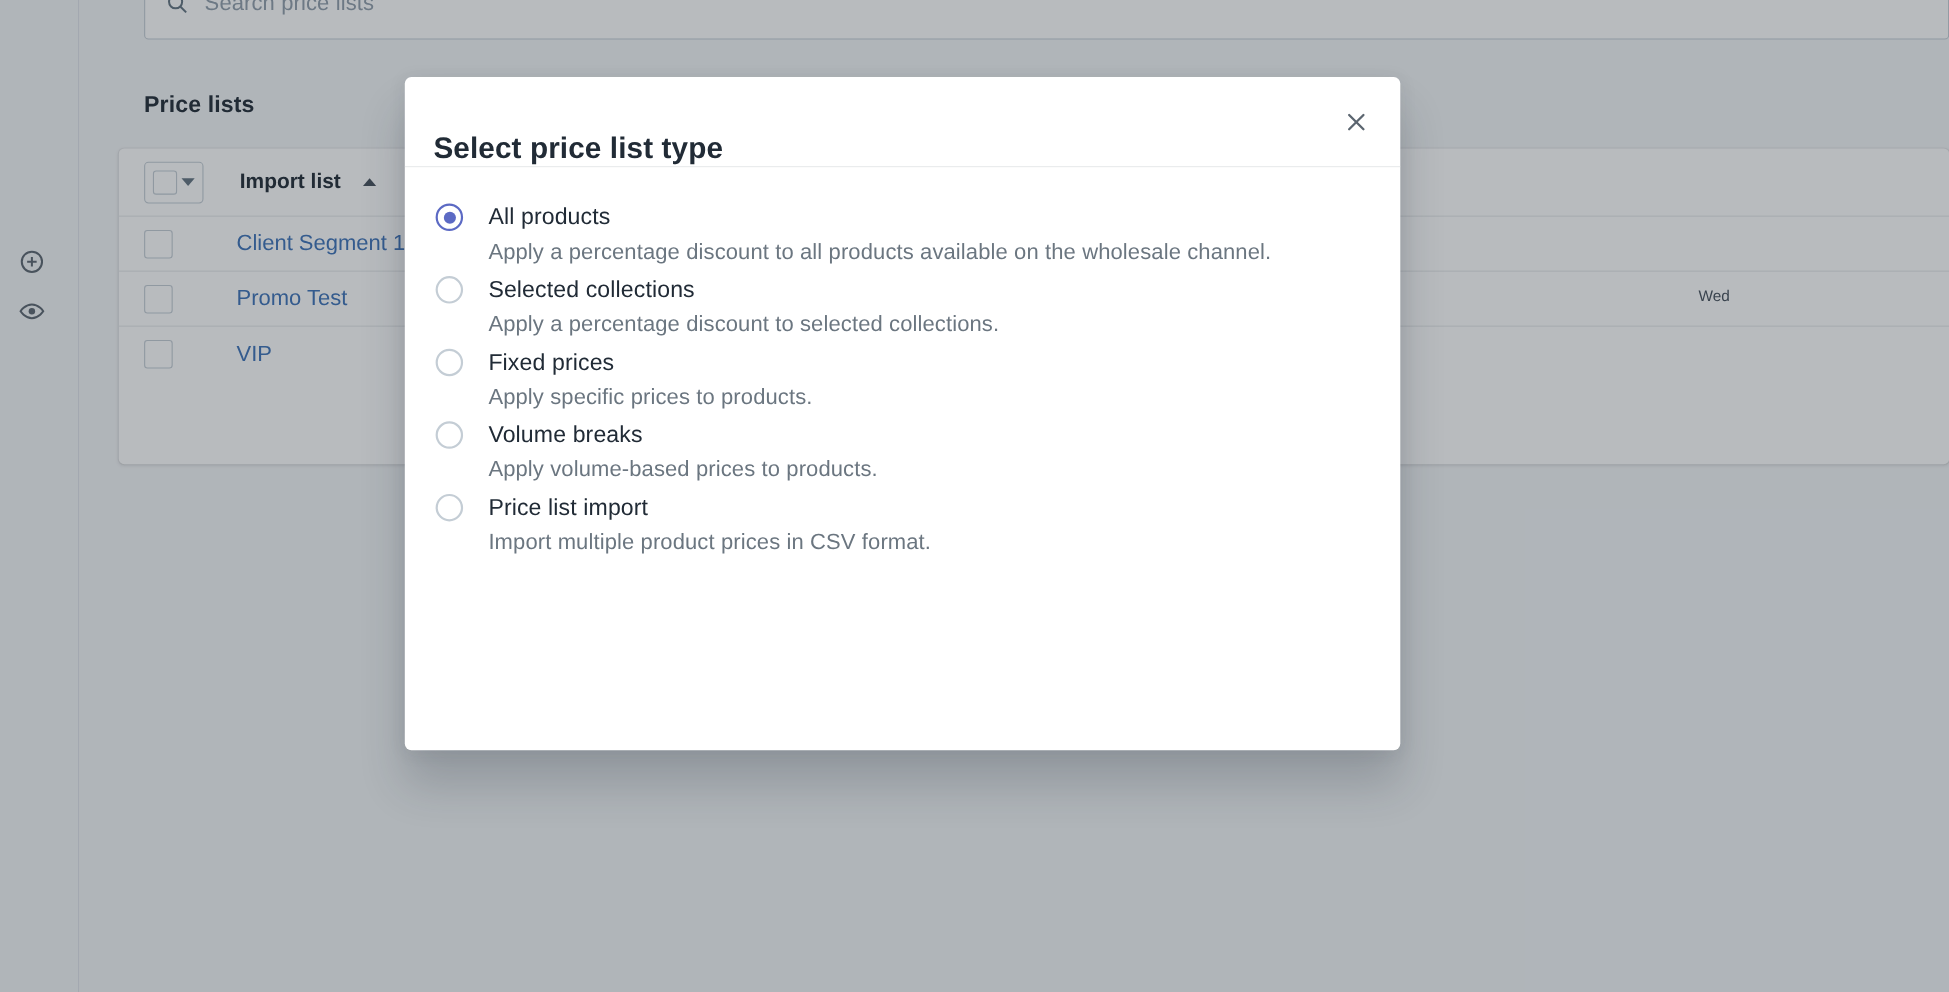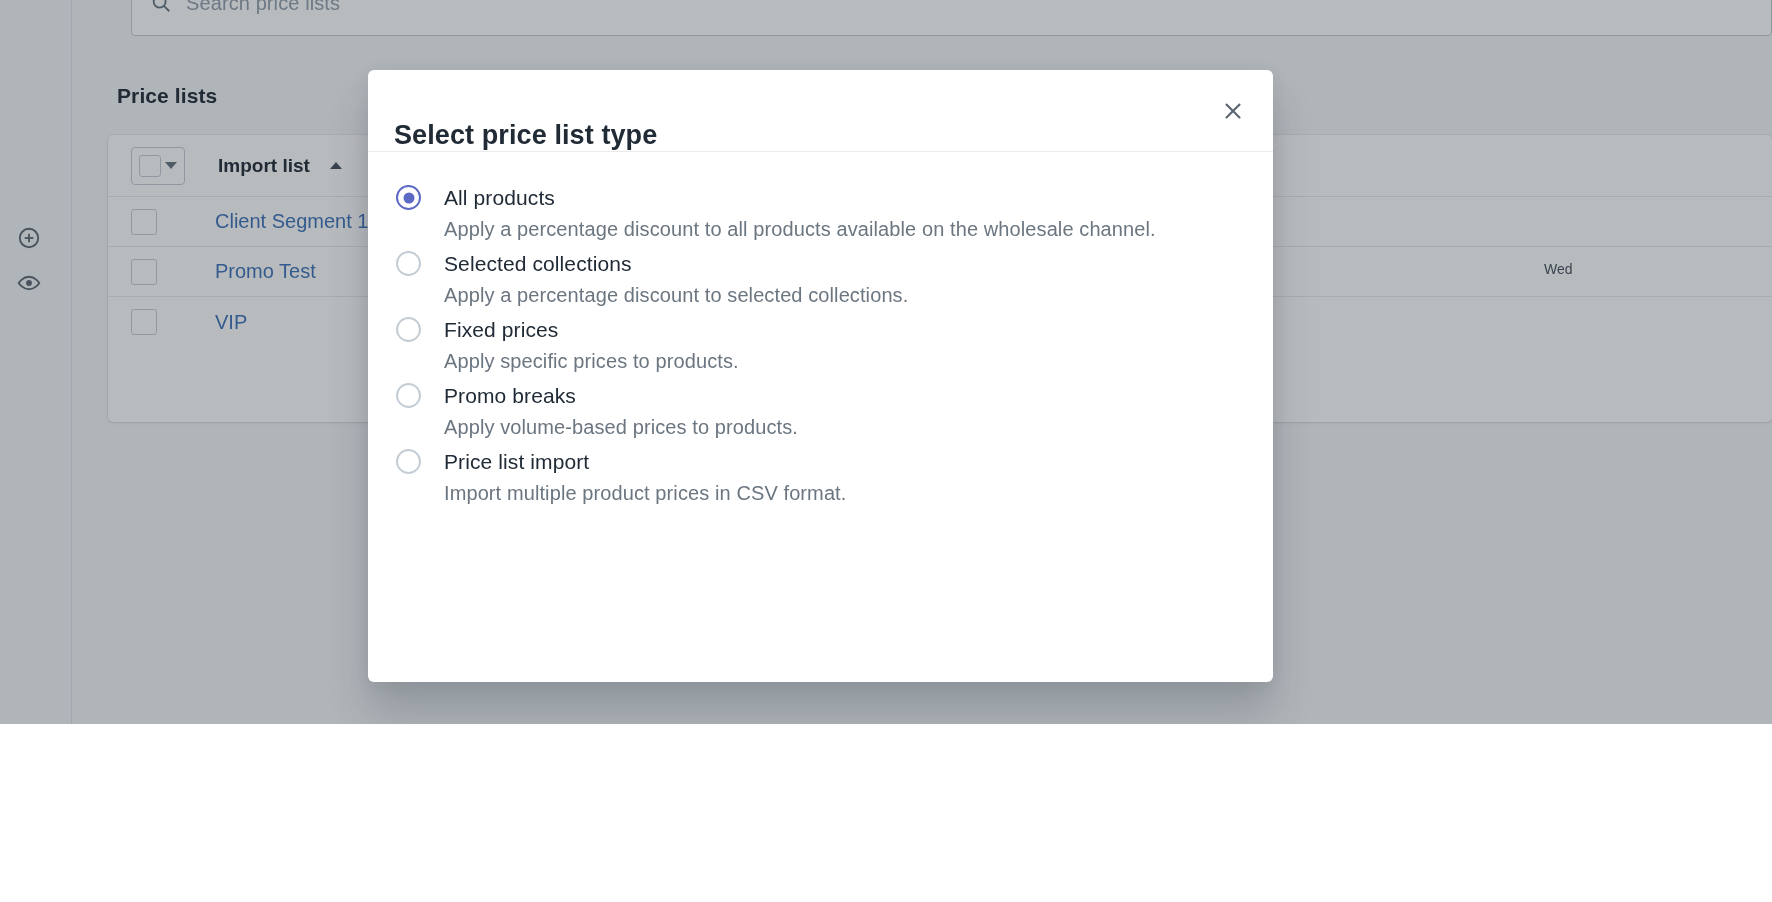--- a/index.html
+++ b/index.html
@@ -8,21 +8,21 @@
     width: 1772px;
     height: 902px;
     overflow: hidden;
     font-family: "Liberation Sans", sans-serif;
     background: #ffffff;
   }
 
   #screen {
     position: relative;
     width: 1772px;
-    height: 724px;
+    height: 902px;
     overflow: hidden;
   }
 
   
   #backdrop-page {
     position: absolute;
     inset: 0;
     background: #f4f6f8;
   }
 
@@ -77,21 +77,21 @@
   .searchbar .mag svg { width: 22px; height: 22px; display:block; }
   .searchbar .ph {
     font-size: 20px;
     color: #919eab;
     letter-spacing: .1px;
   }
 
   
   .section-title {
     position: absolute;
-    left: 45px;
+    left: 59px;
     top: 84px;
     font-size: 21px;
     font-weight: bold;
     color: #212b36;
     letter-spacing: .1px;
   }
 
   
   .card {
     position: absolute;
@@ -442,21 +442,21 @@
         <span class="opt-row">
           <span class="radio"></span>
           <span class="opt-label">Fixed prices</span>
         </span>
         <span class="opt-desc" style="display:block;">Apply specific prices to products.</span>
       </label>
 
       <label class="opt">
         <span class="opt-row">
           <span class="radio"></span>
-          <span class="opt-label">Promo breaks</span>
+          <span class="opt-label">Volume breaks</span>
         </span>
         <span class="opt-desc" style="display:block;">Apply volume-based prices to products.</span>
       </label>
 
       <label class="opt">
         <span class="opt-row">
           <span class="radio"></span>
           <span class="opt-label">Price list import</span>
         </span>
         <span class="opt-desc" style="display:block;">Import multiple product prices in CSV format.</span>

